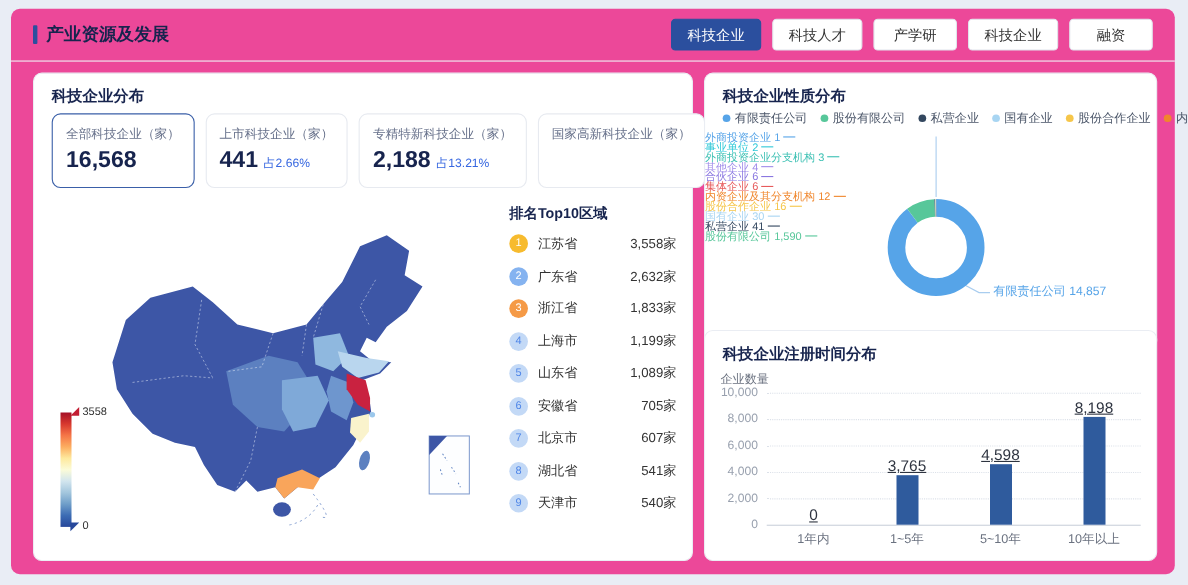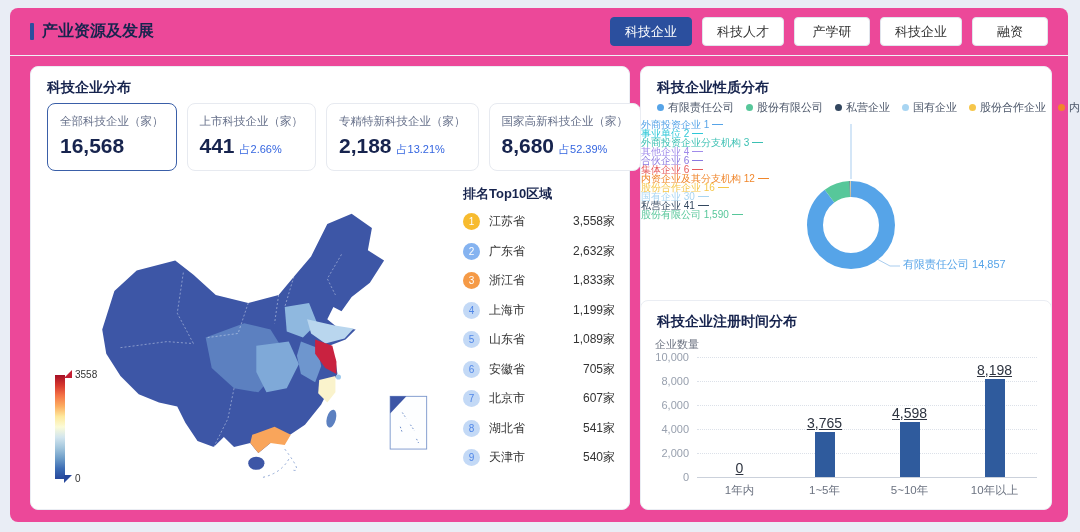--- a/index.html
+++ b/index.html
@@ -99,21 +99,20 @@
         <div class="stat-card">
           <div class="stat-label">上市科技企业（家）</div>
           <div class="stat-value-row"><span class="stat-value">441</span><span class="stat-pct">占2.66%</span></div>
         </div>
         <div class="stat-card">
           <div class="stat-label">专精特新科技企业（家）</div>
           <div class="stat-value-row"><span class="stat-value">2,188</span><span class="stat-pct">占13.21%</span></div>
         </div>
         <div class="stat-card">
           <div class="stat-label">国家高新科技企业（家）</div>
-          <div class="stat-value-row"><span class="stat-value">8,680</span><span class="stat-pct">占52.39%</span></div>
         </div>
       </div>
 
     <div class="map-wrap">
       <svg width="365" height="285" viewBox="0 0 360 280">
 
         <path fill="#3D56A6" d="M28,96 L50,76 L88,66 L106,80 L128,100 L160,108 L190,100 L205,82 L222,62 L238,30 L262,20 L282,34 L278,56 L294,66 L280,88 L262,102 L252,116 L244,112 L238,124 L248,132 L266,134 L256,144 L240,150 L246,164 L248,178 L240,192 L232,208 L216,228 L198,240 L182,246 L170,256 L162,246 L146,250 L136,240 L126,250 L110,244 L98,226 L90,210 L72,206 L52,198 L34,180 L20,158 L16,134 Z"></path>
 
         <path fill="#5C80C0" d="M118,142 L156,128 L182,134 L192,150 L186,178 L170,196 L146,192 L124,172 Z"></path>
         <path fill="#7FA9D8" d="M168,150 L200,146 L210,168 L198,192 L178,196 L168,176 Z"></path>

